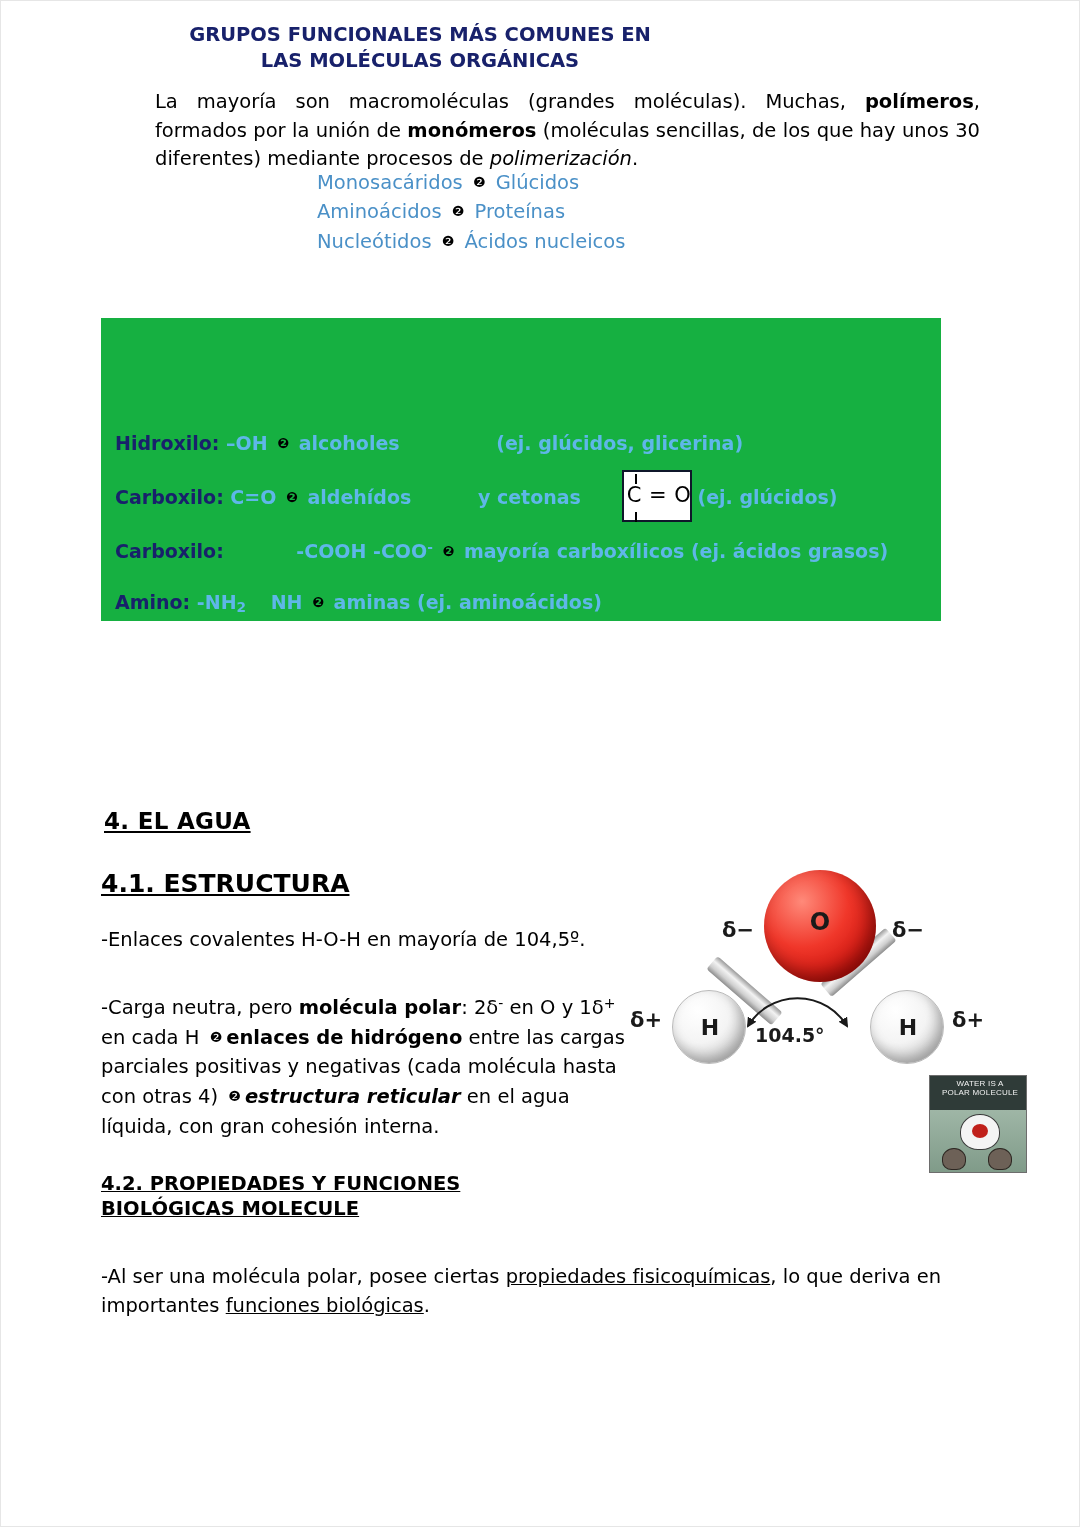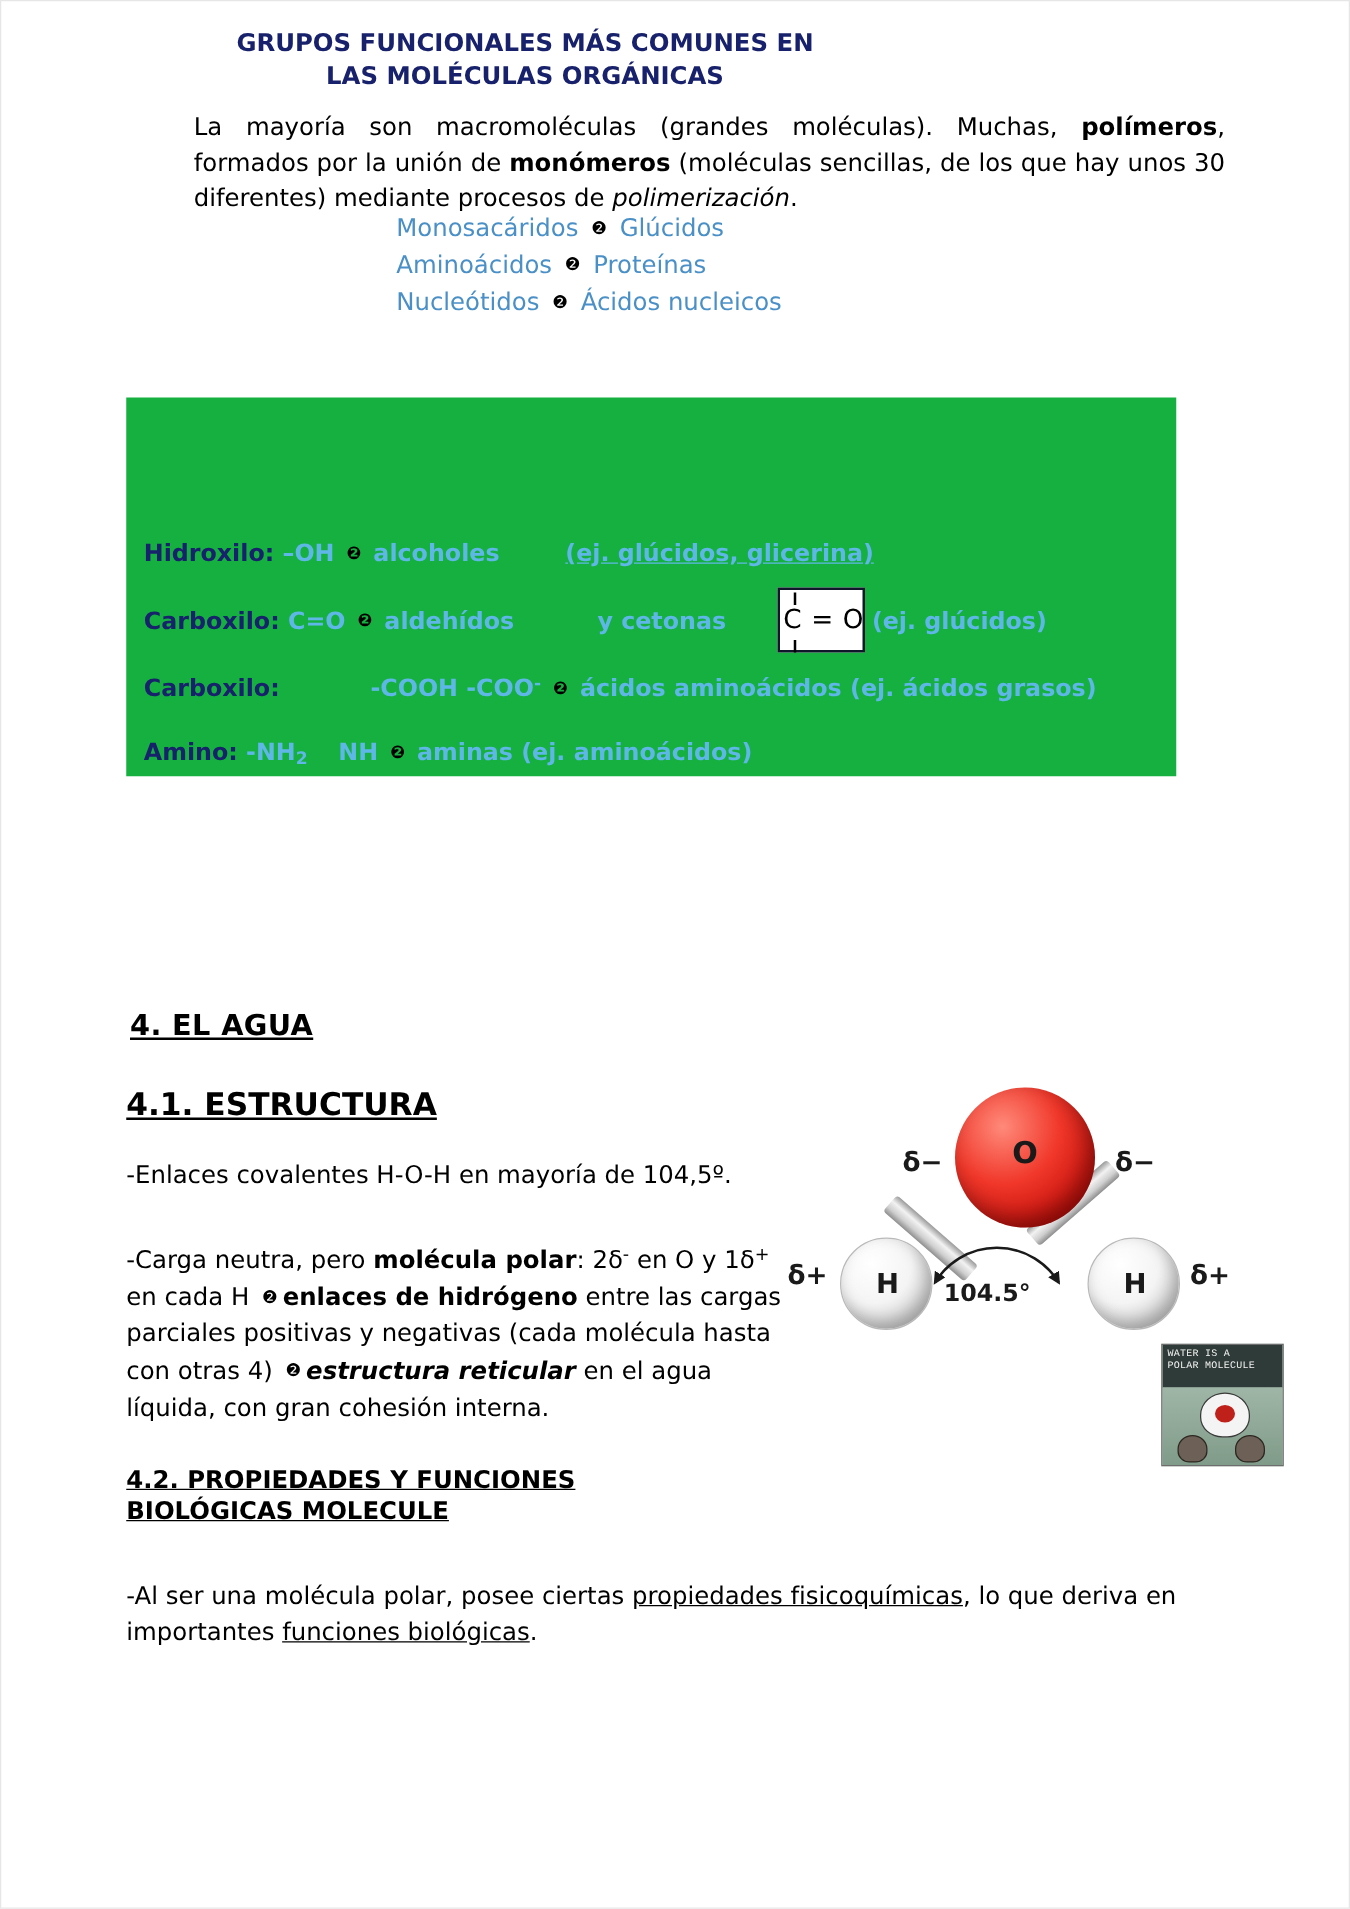--- a/index.html
+++ b/index.html
@@ -82,21 +82,21 @@
   .fg-row .lbl { color: #18216b; }
   .fg-row .val { color: #5fb7e8; }
   .fg-arrow {
     display: inline-block;
     color: #000;
     font-size: 14px;
     transform: translateY(-2px);
     margin: 0 3px;
   }
   #fg-row-0 { left: 115px; top: 432px; }
-  #fg-row-0 .paren { margin-left: 46px; text-decoration: underline; }
+  #fg-row-0 .paren { margin-left: 90px; }
   #fg-row-1 { left: 115px; top: 486px; }
   #fg-row-2 { left: 115px; top: 539px; }
   #fg-row-3 { left: 115px; top: 591px; }
 
   .co-image {
     position: absolute;
     left: 622px;
     top: 470px;
     width: 70px;
     height: 52px;
@@ -268,22 +268,23 @@
     background: #b9cdc0;
     overflow: hidden;
   }
   .comic .sky {
     position: absolute; left: 0; top: 0; width: 100%; height: 34px;
     background: #2f3b38;
   }
   .comic .cap {
     position: absolute; left: 4px; top: 3px; width: 92px;
     font-size: 8px; line-height: 1.15; color: #f2f2f2;
-    font-family: Liberation Mono, monospace;
+    font-family: Liberation Sans, sans-serif;
     letter-spacing: 0.2px;
+    text-align: center;
   }
   .comic .ground {
     position: absolute; left: 0; top: 34px; width: 100%; height: 64px;
     background: linear-gradient(to bottom, #9fb6a6 0%, #7f9a88 100%);
   }
   .comic .bigblob {
     position: absolute; left: 30px; top: 38px; width: 38px; height: 34px;
     background: #f4f4f4; border-radius: 50% 50% 45% 45%;
     border: 1px solid #3a3a3a;
   }
@@ -361,21 +362,21 @@
   <div class="co-image">
     <span class="tick-top"></span>
     <span class="co-text">C = O</span>
     <span class="tick-bot"></span>
   </div>
 
   <div class="fg-row" id="fg-row-2">
     <span class="lbl">Carboxilo</span><span class="lbl">:</span>
     <span class="val" style="margin-left:66px;">-COOH  -COO</span><span class="val sup">-</span>
     <span class="fg-arrow">❷</span>
-    <span class="val">ácidos aminoácidos</span>
+    <span class="val">mayoría carboxílicos</span>
     <span class="val">(ej. ácidos grasos)</span>
   </div>
 
   <div class="fg-row" id="fg-row-3">
     <span class="lbl">Amino</span><span class="lbl">:</span>
     <span class="val">-NH</span><span class="val sub">2</span>
     <span class="val" style="margin-left:18px;">NH</span>
     <span class="fg-arrow">❷</span>
     <span class="val">aminas (ej. aminoácidos)</span>
   </div>

